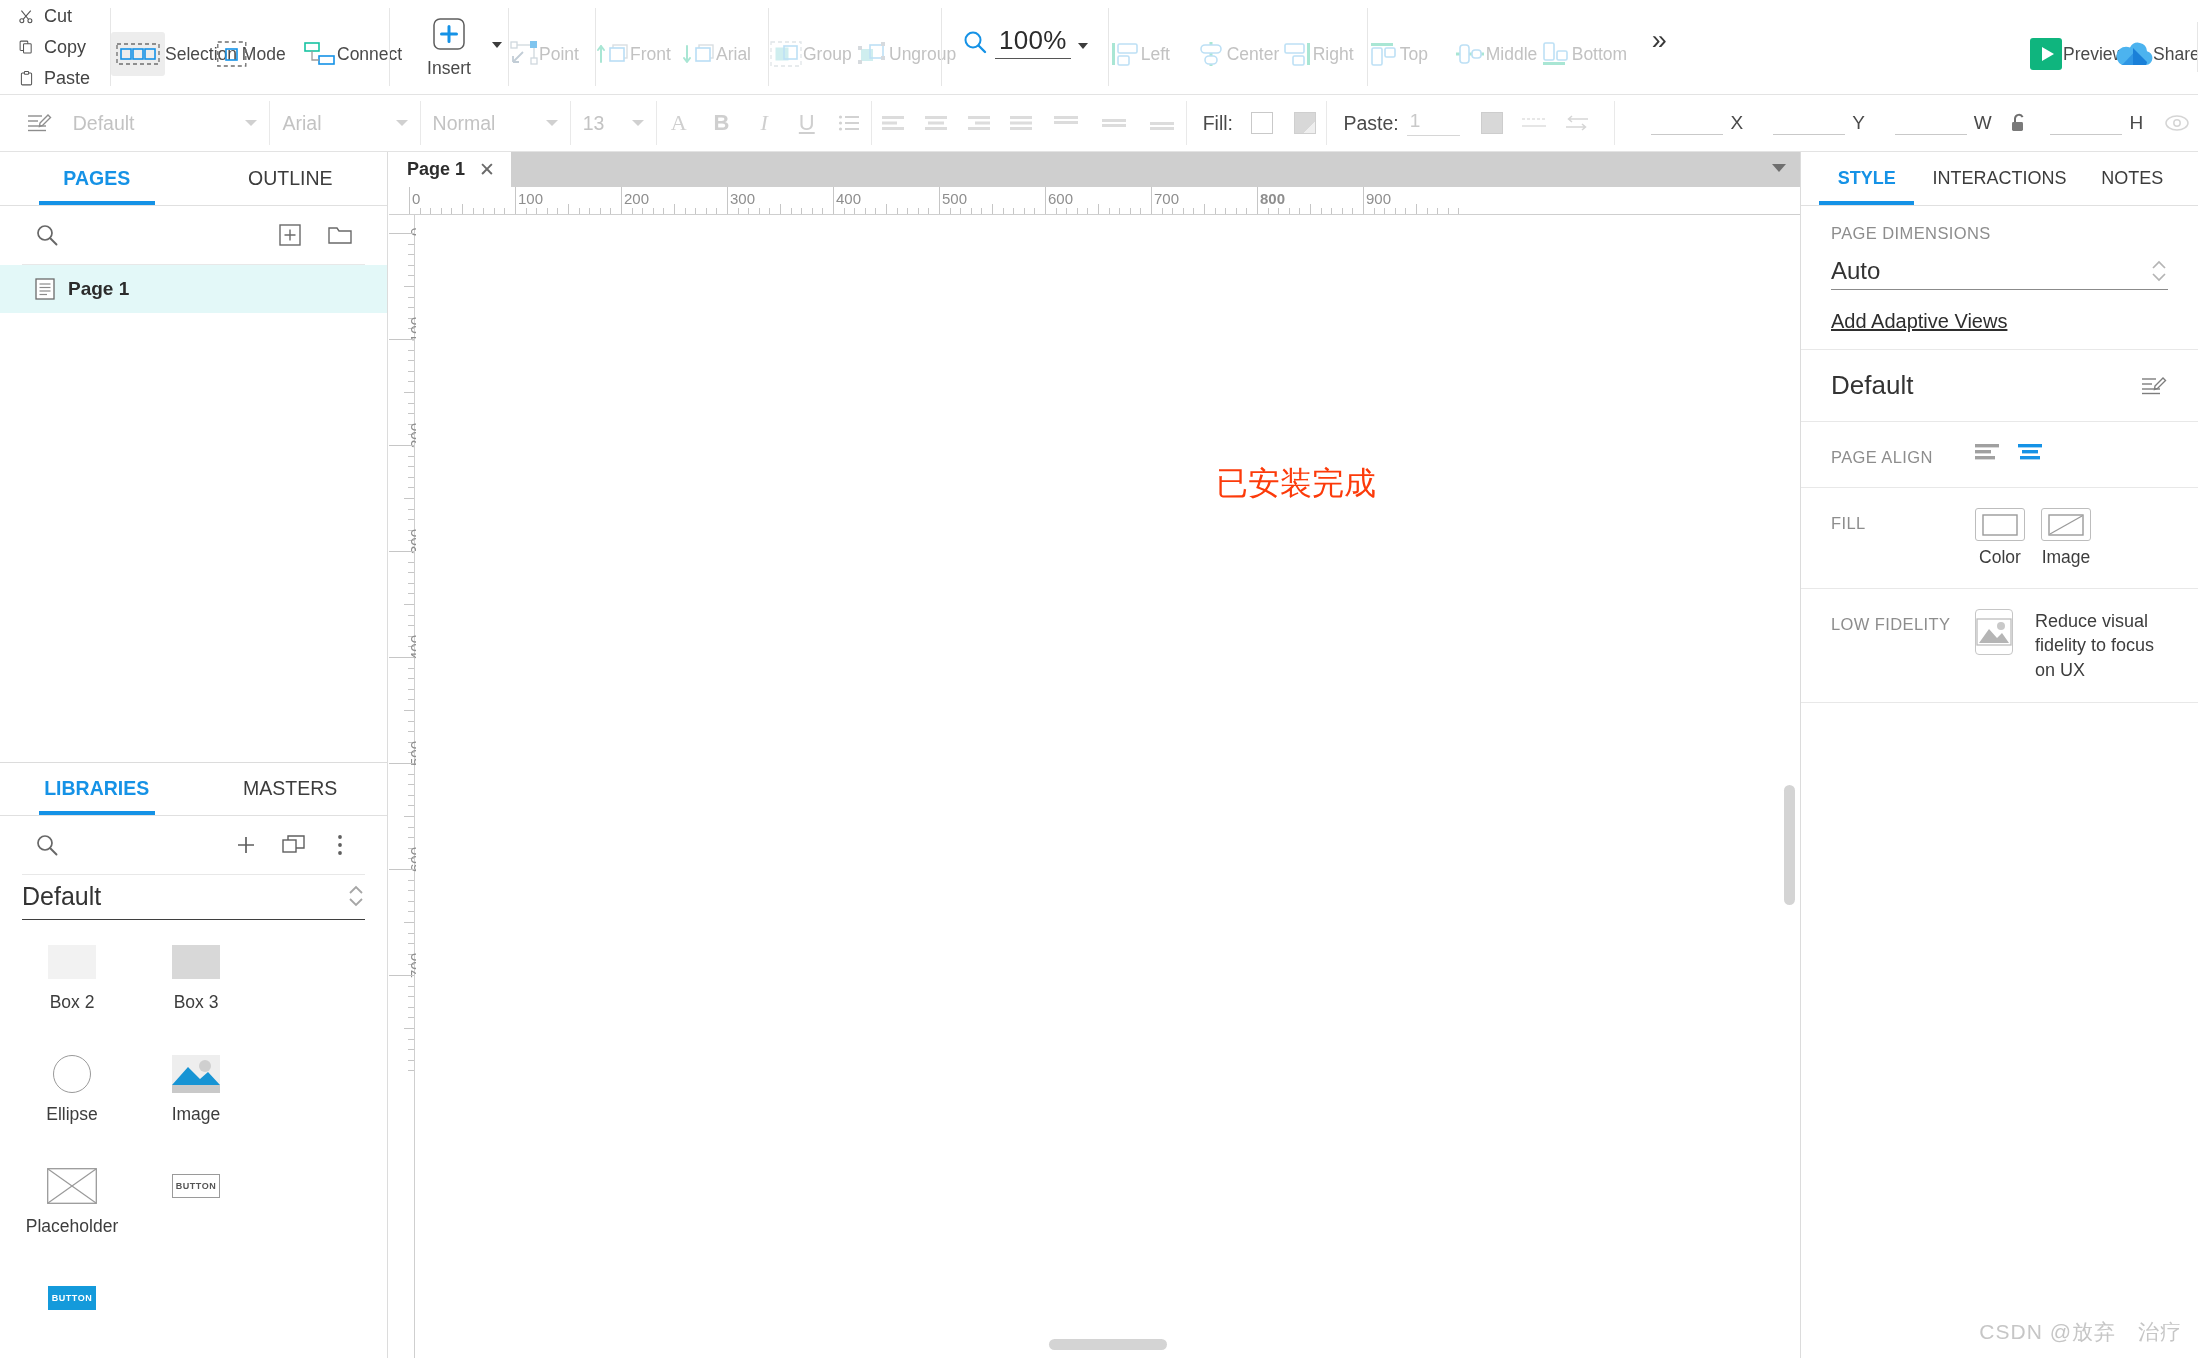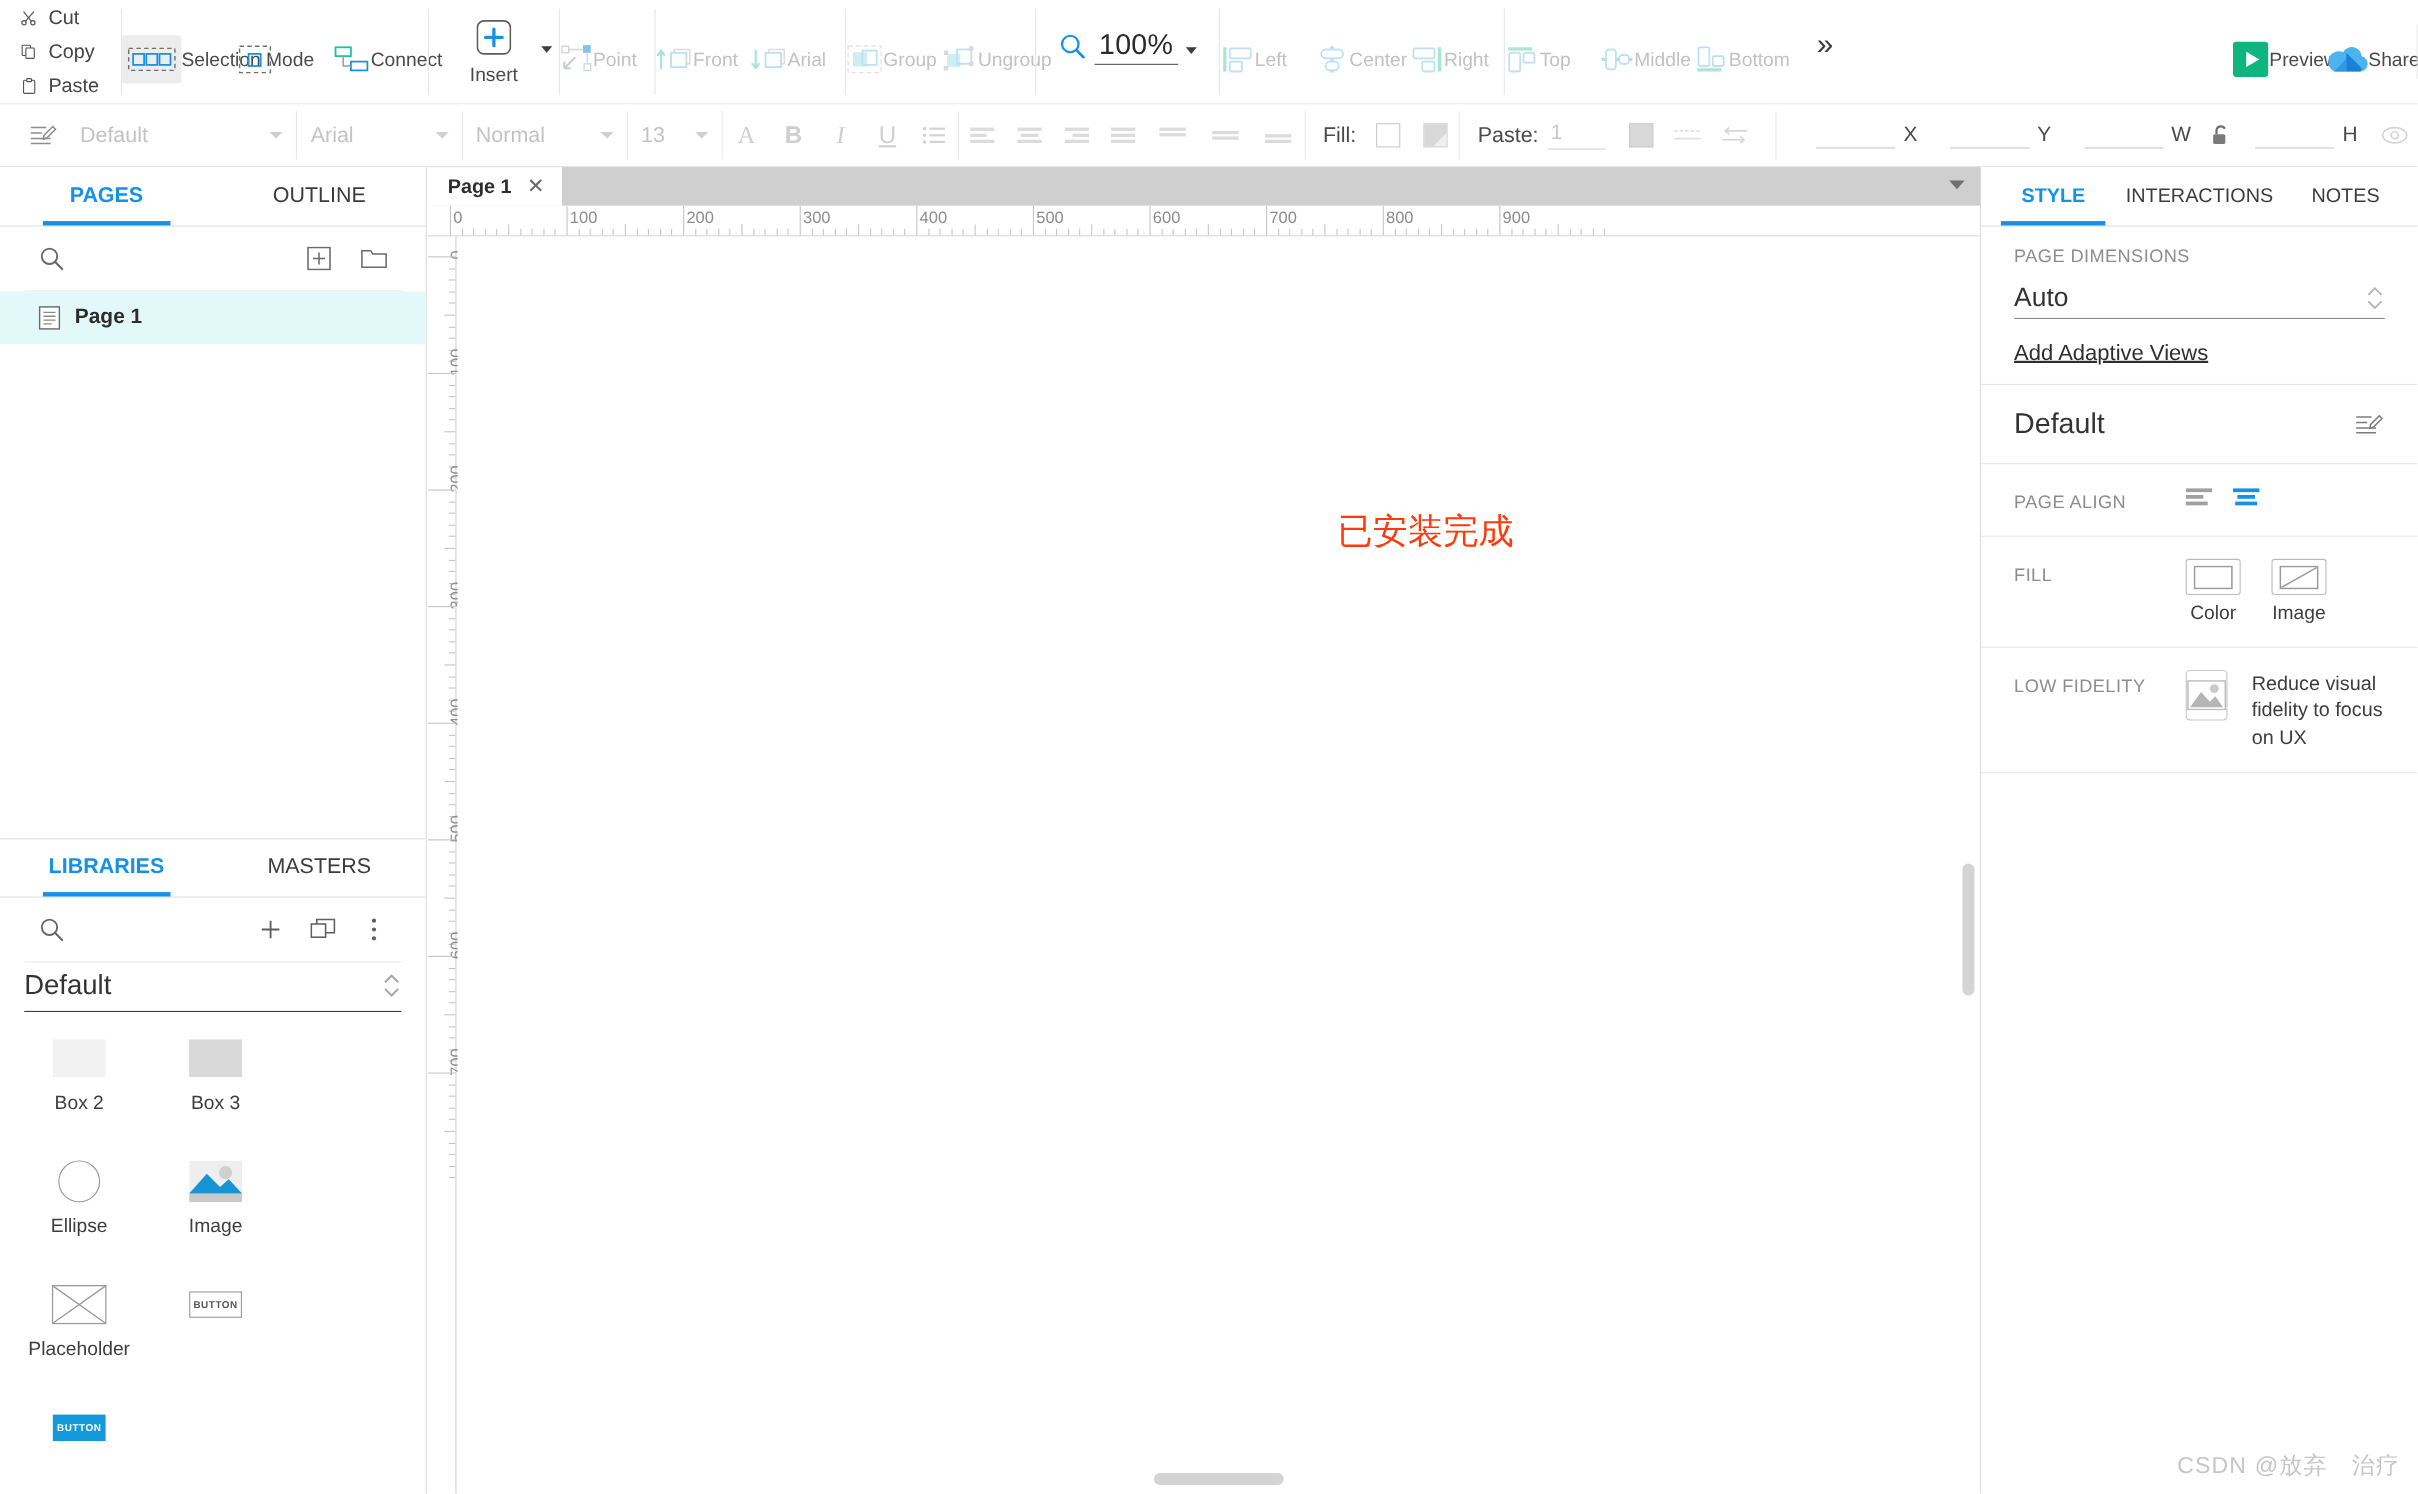--- a/index.html
+++ b/index.html
@@ -124,21 +124,21 @@
   .rtab.active{ color:#1592e6; font-weight:bold;}
   .rtab.active:after{ content:""; position:absolute; left:14%; right:14%; bottom:0; height:4px; background:#1592e6;}
   .sect{ padding:18px 30px 16px 30px; border-bottom:1px solid #e8e8e8; }
   .slabel{ font-size:16.5px; color:#8d8d8d; letter-spacing:.4px; }
   .dimsel{ display:flex; align-items:center; justify-content:space-between; border-bottom:1px solid #8b8b8b;
            margin-top:14px; padding-bottom:4px;}
   .dimsel .v{ font-size:24px; color:#333;}
   .link{ font-size:20px; color:#2e2e2e; text-decoration:underline; display:inline-block; margin-top:20px; cursor:pointer;}
   .styrow{ display:flex; align-items:center; justify-content:space-between; padding:20px 30px; border-bottom:1px solid #e8e8e8;}
   .styrow .nm{ font-size:26px; color:#333;}
-  .prow{ display:flex; align-items:flex-start; padding:20px 30px; border-bottom:1px solid #e8e8e8; gap:28px;}
+  .prow{ display:flex; align-items:flex-start; padding:20px 30px; border-bottom:1px solid #e8e8e8; gap:16px;}
   .prow .plab{ font-size:16.5px; color:#8d8d8d; letter-spacing:.4px; padding-top:6px; width:128px; flex:0 0 128px;}
   .alignbtn{ display:flex; gap:16px; align-items:center; cursor:pointer;}
   .fillopt{ display:flex; flex-direction:column; align-items:center; gap:6px; cursor:pointer;}
   .fillopt .bx{ width:50px;height:33px;border:1px solid #bdbdbd;border-radius:3px;background:#fff;
                 display:flex;align-items:center;justify-content:center;}
   .fillopt .cap{ font-size:17.5px; color:#3d3d3d;}
   .lofi{ display:flex; gap:22px; align-items:flex-start;}
   .lofi .bx{ width:52px;height:46px;border:1px solid #c6c6c6;border-radius:4px;background:#fff;
              display:flex;align-items:center;justify-content:center;}
   .lofi .txt{ font-size:18px; color:#3d3d3d; line-height:1.35; max-width:180px;}
@@ -843,21 +843,21 @@
         <div class="rtick" style="left: 762px; top: 0px; width: 1px; height: 27px;"></div>
         <div class="rtick" style="left: 772.6px; top: 21px; width: 1px; height: 6px;"></div>
         <div class="rtick" style="left: 783.2px; top: 21px; width: 1px; height: 6px;"></div>
         <div class="rtick" style="left: 793.8px; top: 21px; width: 1px; height: 6px;"></div>
         <div class="rtick" style="left: 804.4px; top: 21px; width: 1px; height: 6px;"></div>
         <div class="rtick" style="left: 815px; top: 17px; width: 1px; height: 10px;"></div>
         <div class="rtick" style="left: 825.6px; top: 21px; width: 1px; height: 6px;"></div>
         <div class="rtick" style="left: 836.2px; top: 21px; width: 1px; height: 6px;"></div>
         <div class="rtick" style="left: 846.8px; top: 21px; width: 1px; height: 6px;"></div>
         <div class="rtick" style="left: 857.4px; top: 21px; width: 1px; height: 6px;"></div>
-        <div class="rlab" style="left: 871px; top: 3px;">800</div>
+        <div class="rlab" style="left: 871px; top: 3px; font-weight: bold;">800</div>
         <div class="rtick" style="left: 868px; top: 0px; width: 1px; height: 27px;"></div>
         <div class="rtick" style="left: 878.6px; top: 21px; width: 1px; height: 6px;"></div>
         <div class="rtick" style="left: 889.2px; top: 21px; width: 1px; height: 6px;"></div>
         <div class="rtick" style="left: 899.8px; top: 21px; width: 1px; height: 6px;"></div>
         <div class="rtick" style="left: 910.4px; top: 21px; width: 1px; height: 6px;"></div>
         <div class="rtick" style="left: 921px; top: 17px; width: 1px; height: 10px;"></div>
         <div class="rtick" style="left: 931.6px; top: 21px; width: 1px; height: 6px;"></div>
         <div class="rtick" style="left: 942.2px; top: 21px; width: 1px; height: 6px;"></div>
         <div class="rtick" style="left: 952.8px; top: 21px; width: 1px; height: 6px;"></div>
         <div class="rtick" style="left: 963.4px; top: 21px; width: 1px; height: 6px;"></div>

